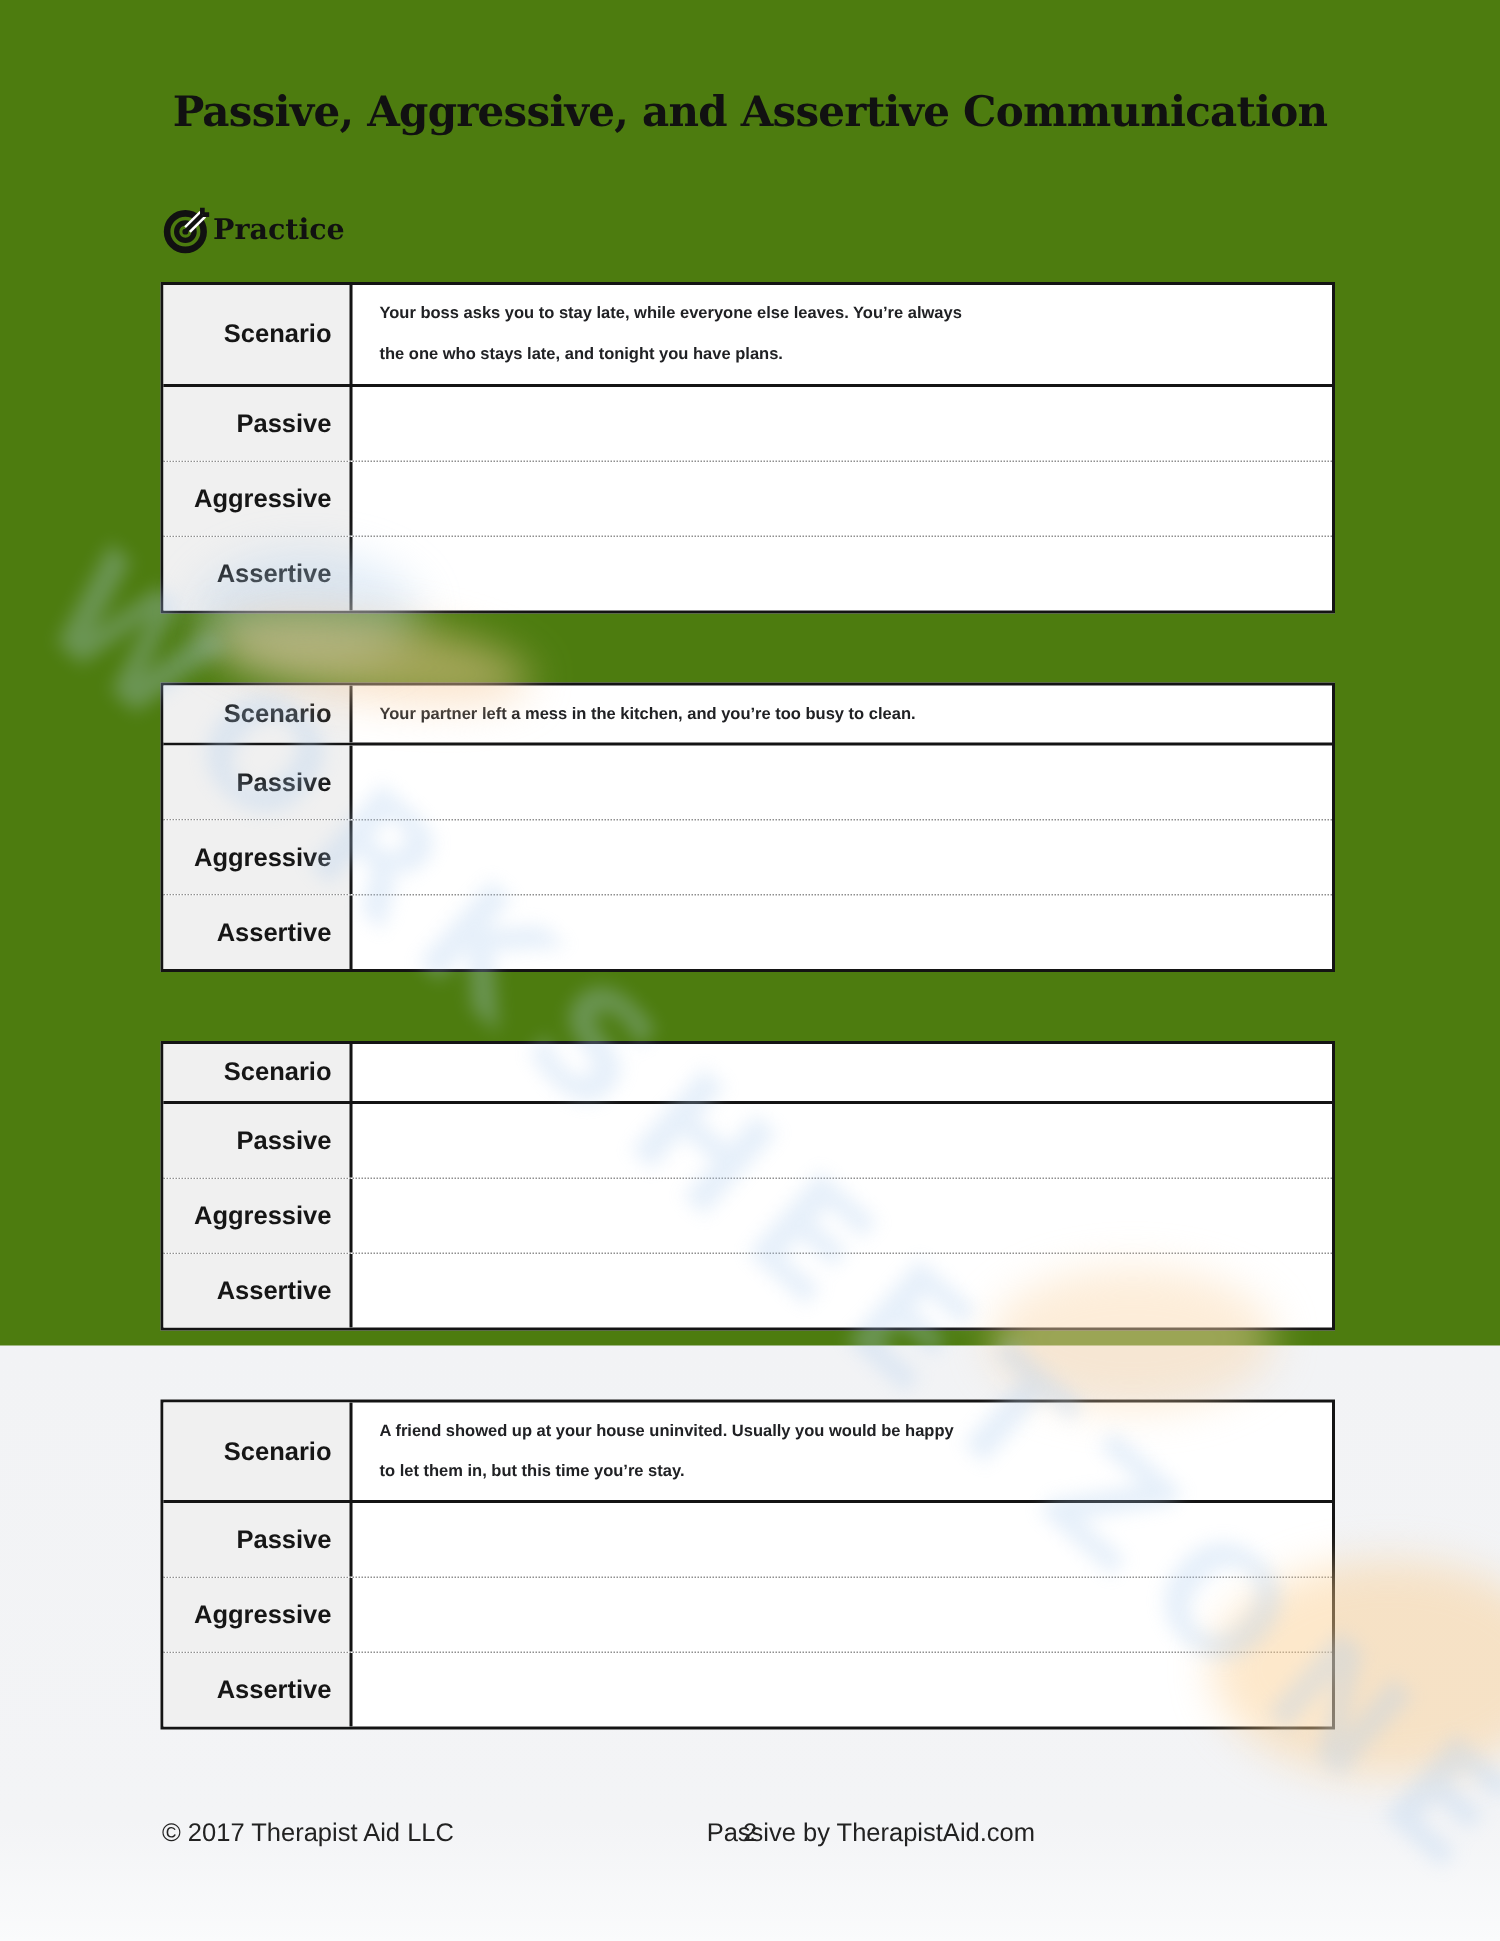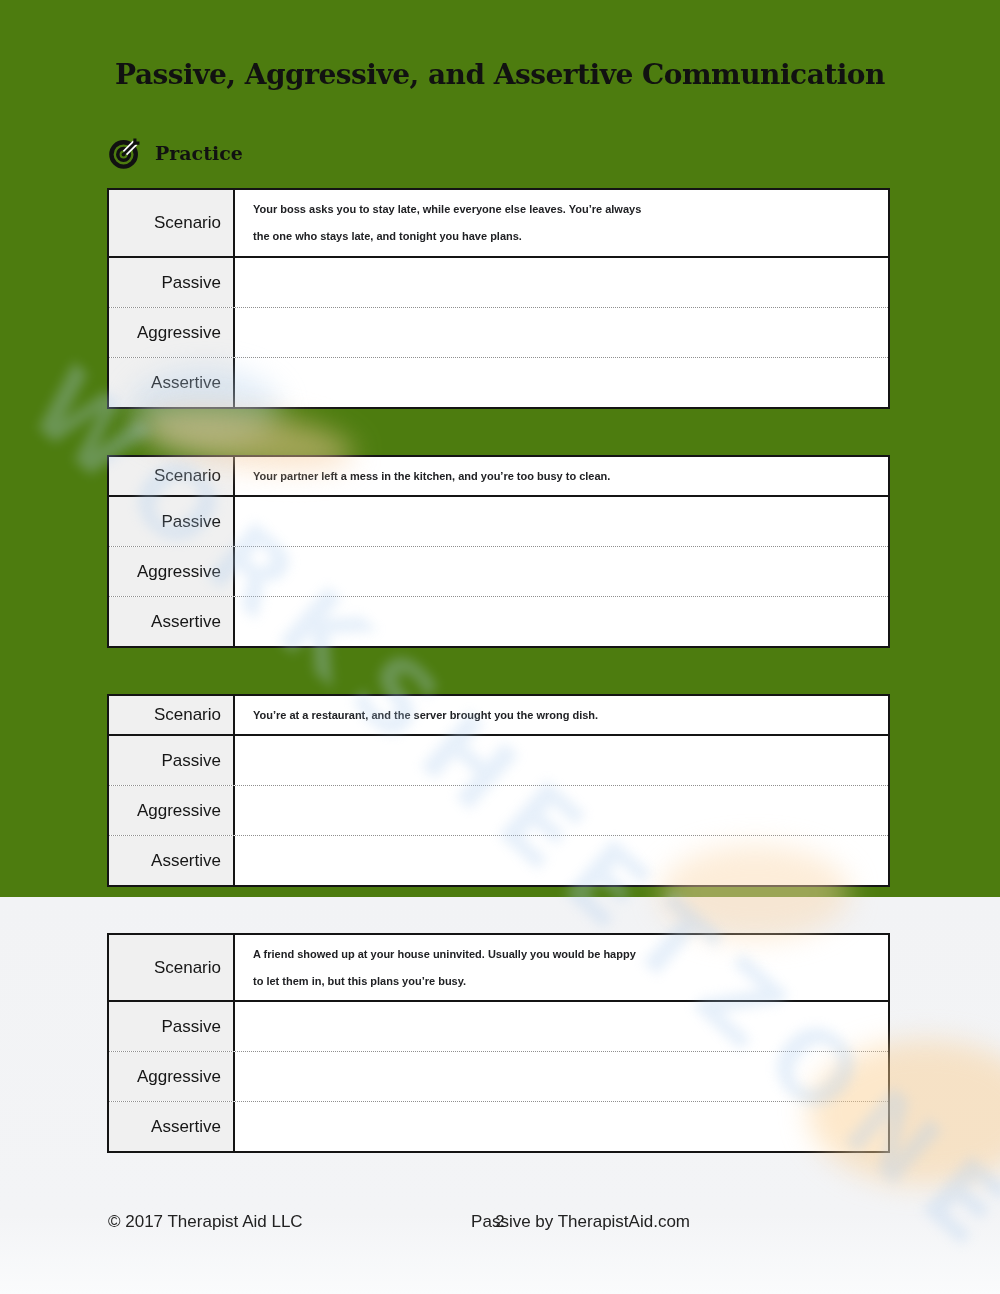--- a/index.html
+++ b/index.html
@@ -12,34 +12,34 @@
     position:absolute; left:0; top:897px; width:1000px; height:397px;
     background:linear-gradient(#f2f3f5 0%, #f3f4f6 80%, #fafbfc 100%);
   }
   
   .doc-title {
     position:absolute; top:58px; left:0; width:1000px;
     text-align:center; font-family:"DejaVu Serif", serif;
     font-weight:bold; font-size:28px; letter-spacing:-0.5px; color:#111;
   }
   
-  .practice { position:absolute; top:136px; left:108px; display:flex; align-items:center; gap:13px; }
+  .practice { position:absolute; top:136px; left:108px; display:flex; align-items:center; }
   .practice .icon { width:34px; height:34px; display:block; }
   .practice .label { font-family:"DejaVu Serif", serif; font-weight:bold; font-size:19px; color:#111; }
   
   .wtable {
     position:absolute; left:107px; width:783px; background:#ffffff;
     border:2px solid #141414; box-sizing:border-box;
   }
   .wrow { display:flex; align-items:stretch; }
   .lbl {
     width:126px; box-sizing:border-box; background:#f0f0f0;
     border-right:2px solid #141414;
     display:flex; align-items:center; justify-content:flex-end;
-    padding-right:12px; font-weight:normal; font-size:17px; color:#161616;
+    padding-right:12px; font-weight:bold; font-size:17px; color:#161616;
   }
   .val {
     flex:1; display:flex; align-items:center;
     padding:4px 18px; font-size:11px; line-height:27px; color:#202124;
     white-space:pre-line;
     font-weight:bold;
   }
   .row-scenario { border-bottom:2px solid #141414; }
   .row-sep { border-top:1px dotted #8f8f8f; }
   .row-resp { height:49px;gap:48px; }
@@ -129,41 +129,40 @@
     </div>
     <div class="wrow row-resp row-sep">
       <div class="lbl">Assertive</div>
       <div class="val"></div>
     </div>
   </div>
 
   <div class="wtable t3">
     <div class="wrow row-scenario">
       <div class="lbl">Scenario</div>
-      <div class="val">You’re at a restaurant, and the server brought you the wrong dish.</div>
     </div>
     <div class="wrow row-resp">
       <div class="lbl">Passive</div>
       <div class="val"></div>
     </div>
     <div class="wrow row-resp row-sep">
       <div class="lbl">Aggressive</div>
       <div class="val"></div>
     </div>
     <div class="wrow row-resp row-sep">
       <div class="lbl">Assertive</div>
       <div class="val"></div>
     </div>
   </div>
 
   <div class="wtable t4">
     <div class="wrow row-scenario">
       <div class="lbl">Scenario</div>
       <div class="val">A friend showed up at your house uninvited. Usually you would be happy
-to let them in, but this plans you’re busy.</div>
+to let them in, but this time you’re stay.</div>
     </div>
     <div class="wrow row-resp">
       <div class="lbl">Passive</div>
       <div class="val"></div>
     </div>
     <div class="wrow row-resp row-sep">
       <div class="lbl">Aggressive</div>
       <div class="val"></div>
     </div>
     <div class="wrow row-resp row-sep">

